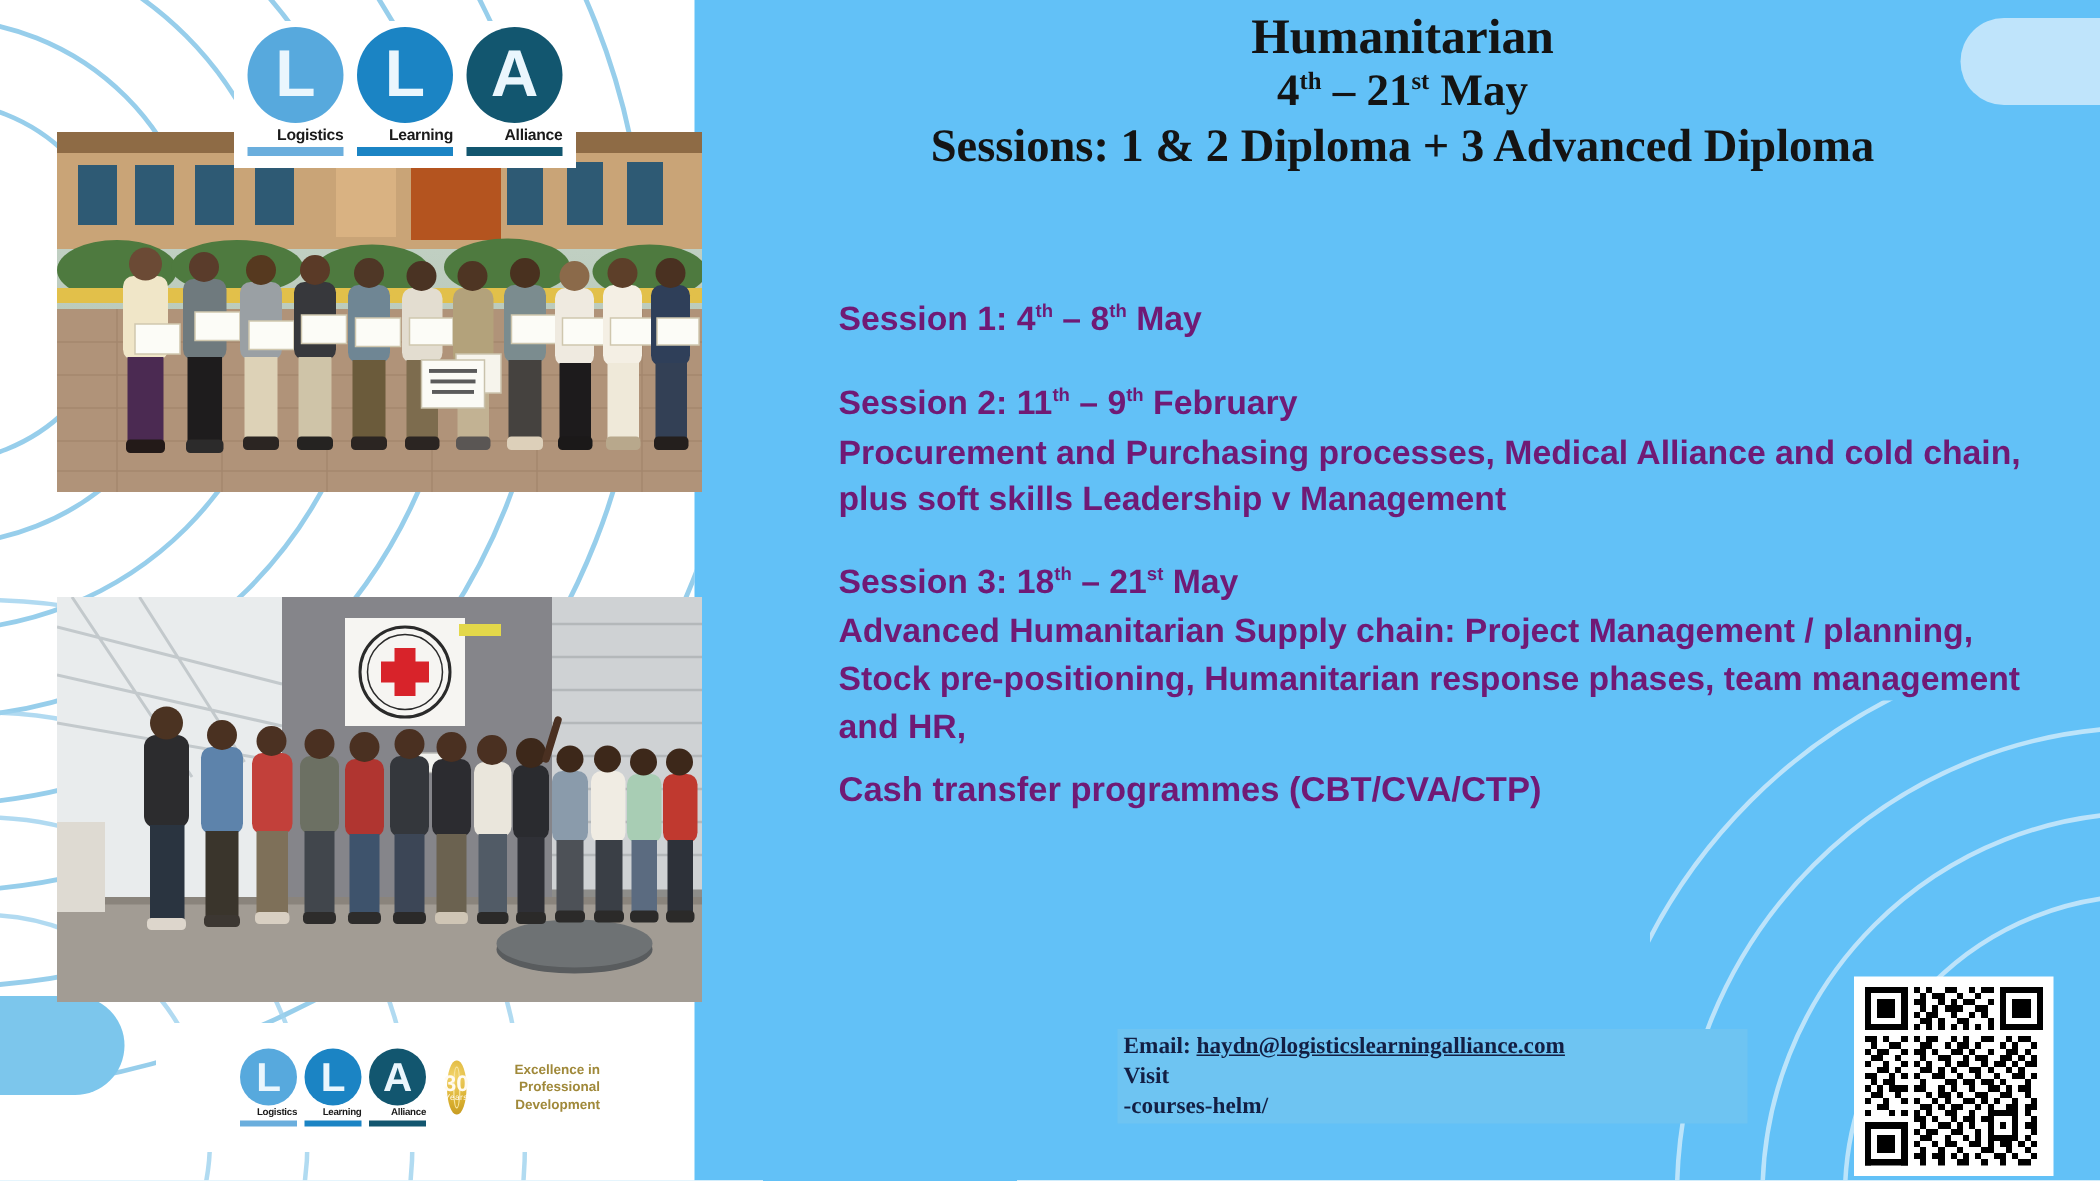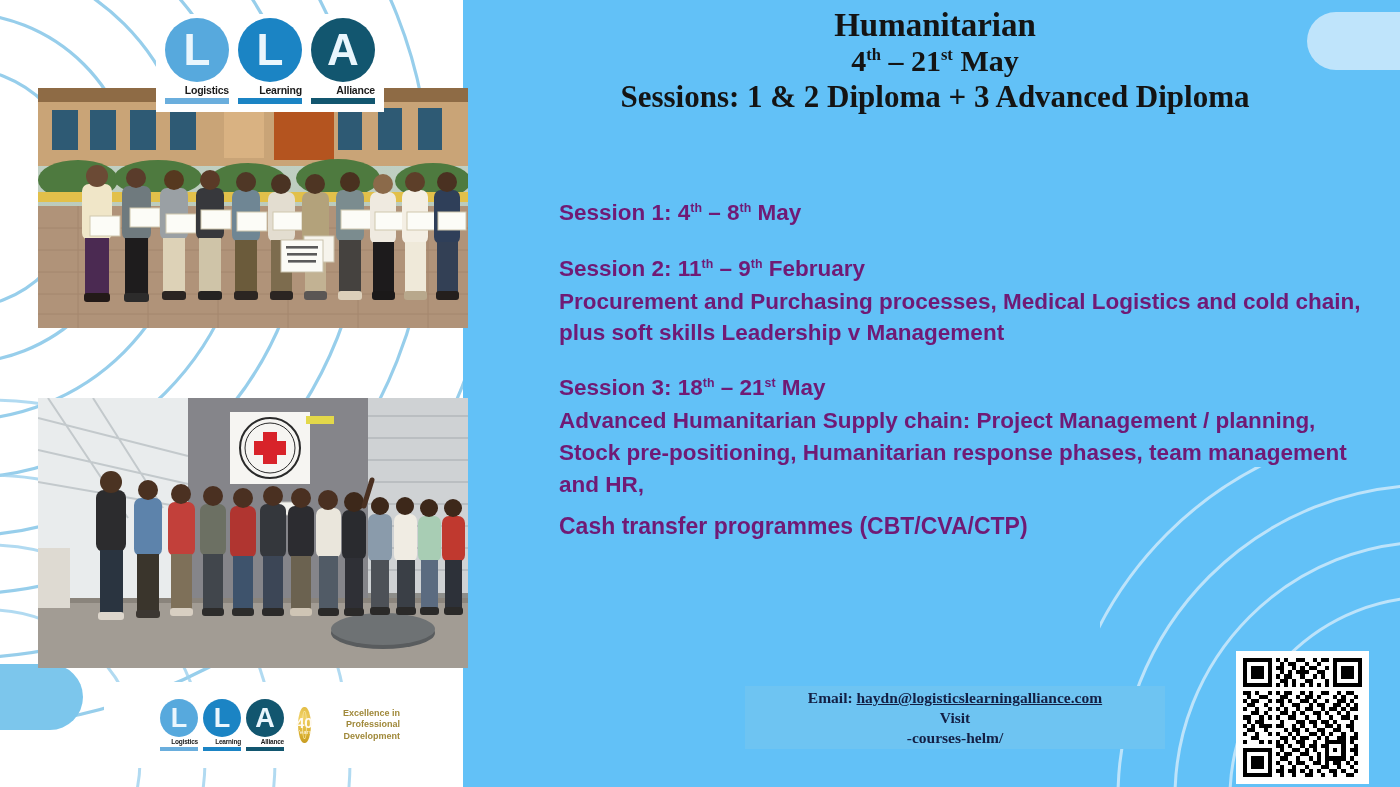--- a/index.html
+++ b/index.html
@@ -159,21 +159,20 @@
   .session { margin-bottom: 22px; }
   .session-head { font-size: 22.5px; line-height: 1.5; }
   .session-body { font-size: 22.5px; line-height: 1.42; }
   .session-extra { font-size: 23px; line-height: 1.42; margin-top: 9px; }
 
   
   .contact {
     position: absolute; left: 745px; top: 686px;
     width: 420px;
     z-index: 5;
-    text-align: center;
     font-family: "Liberation Serif", serif;
     font-weight: 700;
     color: #131f44;
     background: #6ec4f2;
     padding: 2px 4px;
     line-height: 1.28;
   }
   .contact .row { font-size: 15.5px; white-space: nowrap; }
   .contact .row.url { font-size: 15.5px; }
   .contact .u { text-decoration: underline; }
@@ -514,21 +513,21 @@
           <div class="lbar lb3"></div>
         </div>
       </div>
     </div>
 
     <div class="badge-20">
       <div class="badge-medal">
         <div class="ring"></div>
         <div class="ring2"></div>
         <div class="badge-num">
-          <b>40</b>
+          <b>30</b>
           <i>Years</i>
         </div>
       </div>
       <div class="badge-txt">Excellence in Professional Development</div>
     </div>
   </div>
 
   <div class="title-block">
     <div class="title-line t1">Humanitarian</div>
     <div class="title-line t3"><span>4</span><sup>th</sup><span> – 21</span><sup>st</sup><span> May</span></div>
@@ -536,21 +535,21 @@
   </div>
 
   <div class="sessions">
 
     <div class="session">
       <div class="session-head"><span>Session 1: 4</span><sup>th</sup><span> – 8</span><sup>th</sup><span> May</span></div>
     </div>
 
     <div class="session">
       <div class="session-head"><span>Session 2: 11</span><sup>th</sup><span> – 9</span><sup>th</sup><span> February</span></div>
-      <div class="session-body">Procurement and Purchasing processes, Medical Logistics and cold chain, plus soft skills Leadership v Management</div>
+      <div class="session-body">Procurement and Purchasing processes, Medical Alliance and cold chain, plus soft skills Leadership v Management</div>
     </div>
 
     <div class="session">
       <div class="session-head"><span>Session 3: 18</span><sup>th</sup><span> – 21</span><sup>st</sup><span> May</span></div>
       <div class="session-body">Advanced Humanitarian Supply chain: Project Management / planning, Stock pre-positioning, Humanitarian response phases, team management and HR,</div>
       <div class="session-extra">Cash transfer programmes (CBT/CVA/CTP)</div>
     </div>
 
   </div>
 

